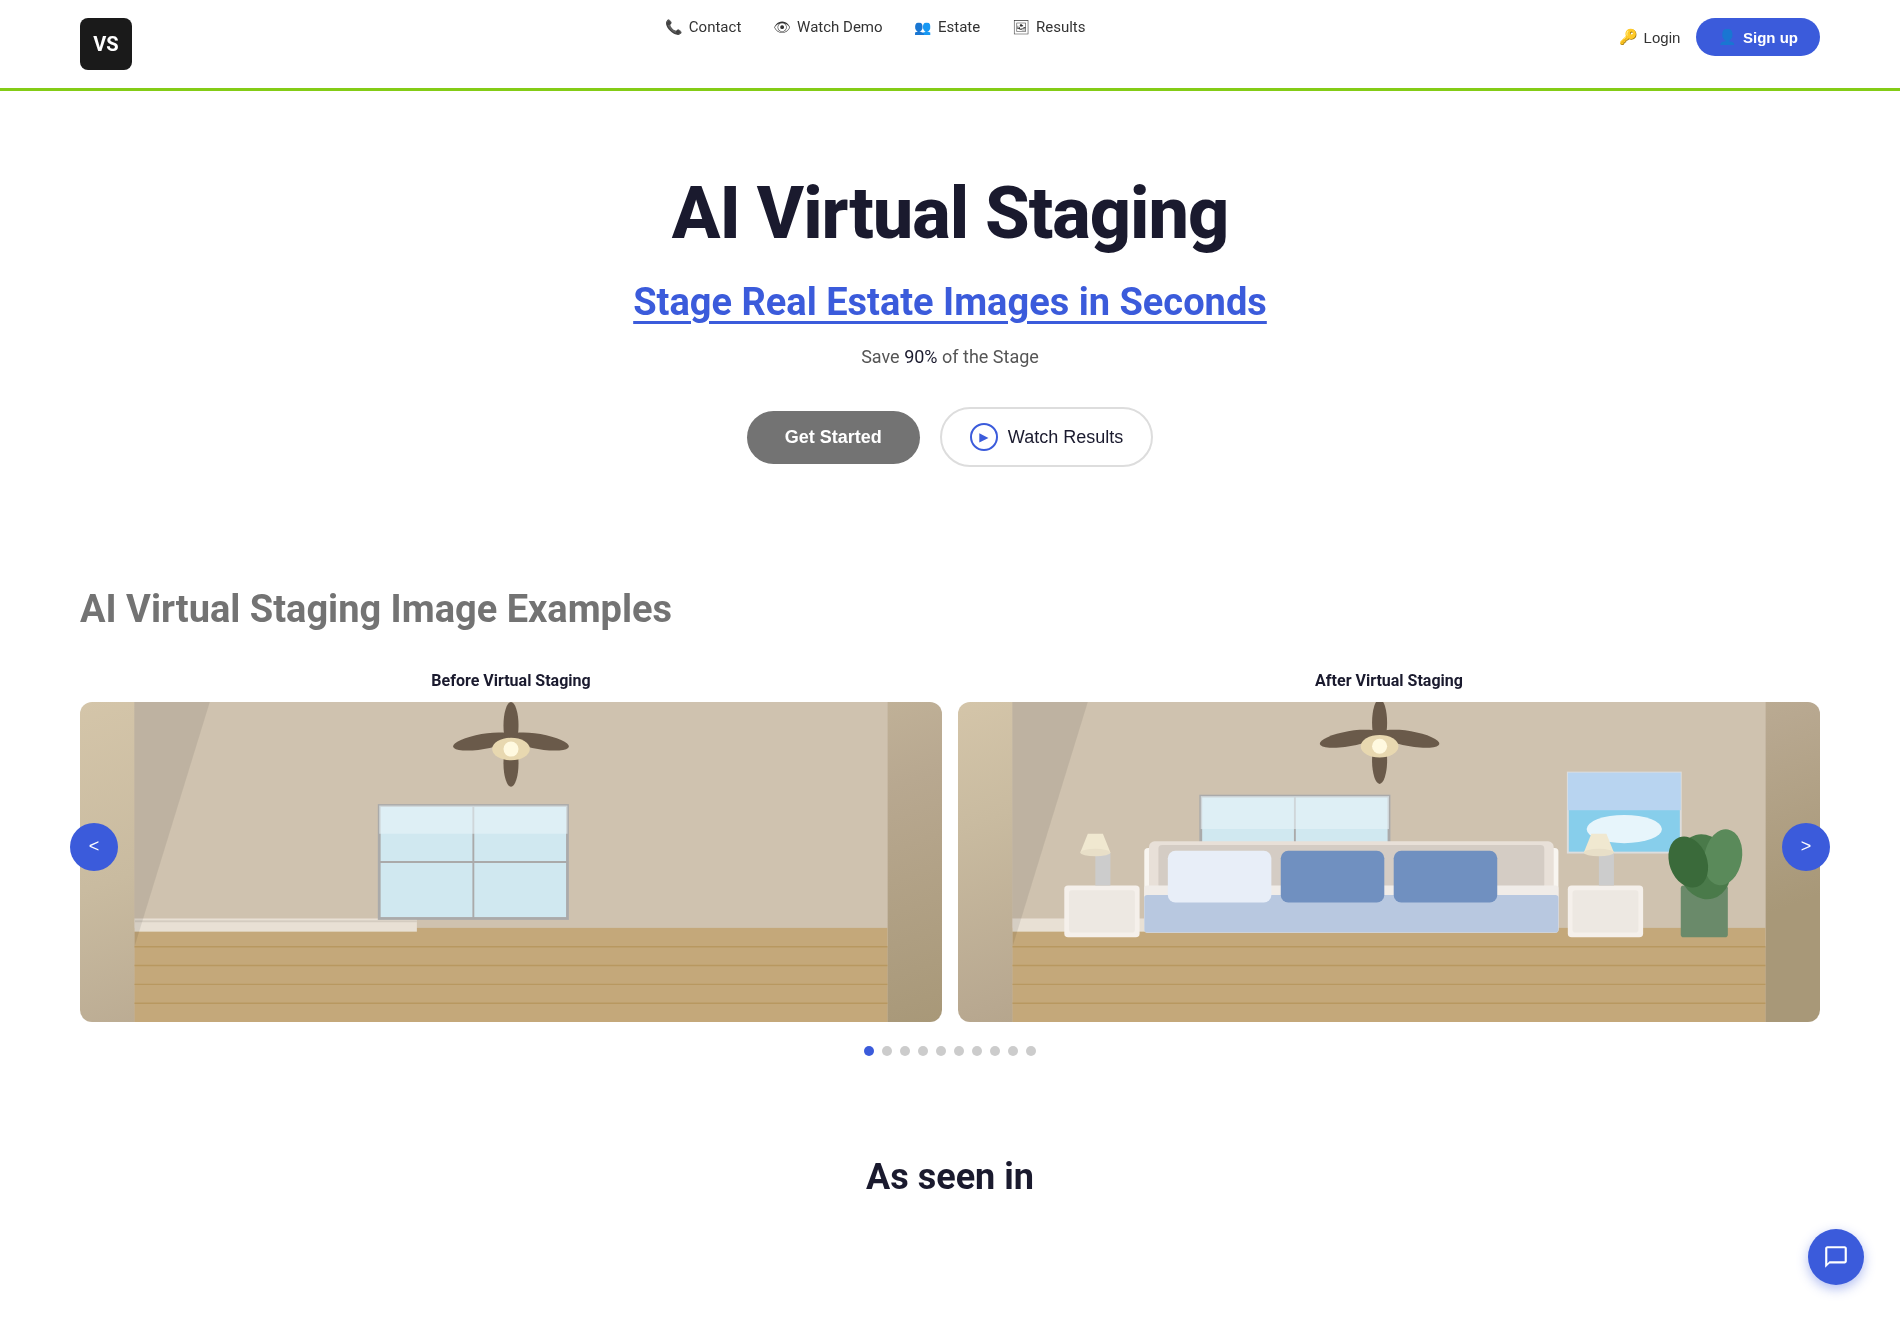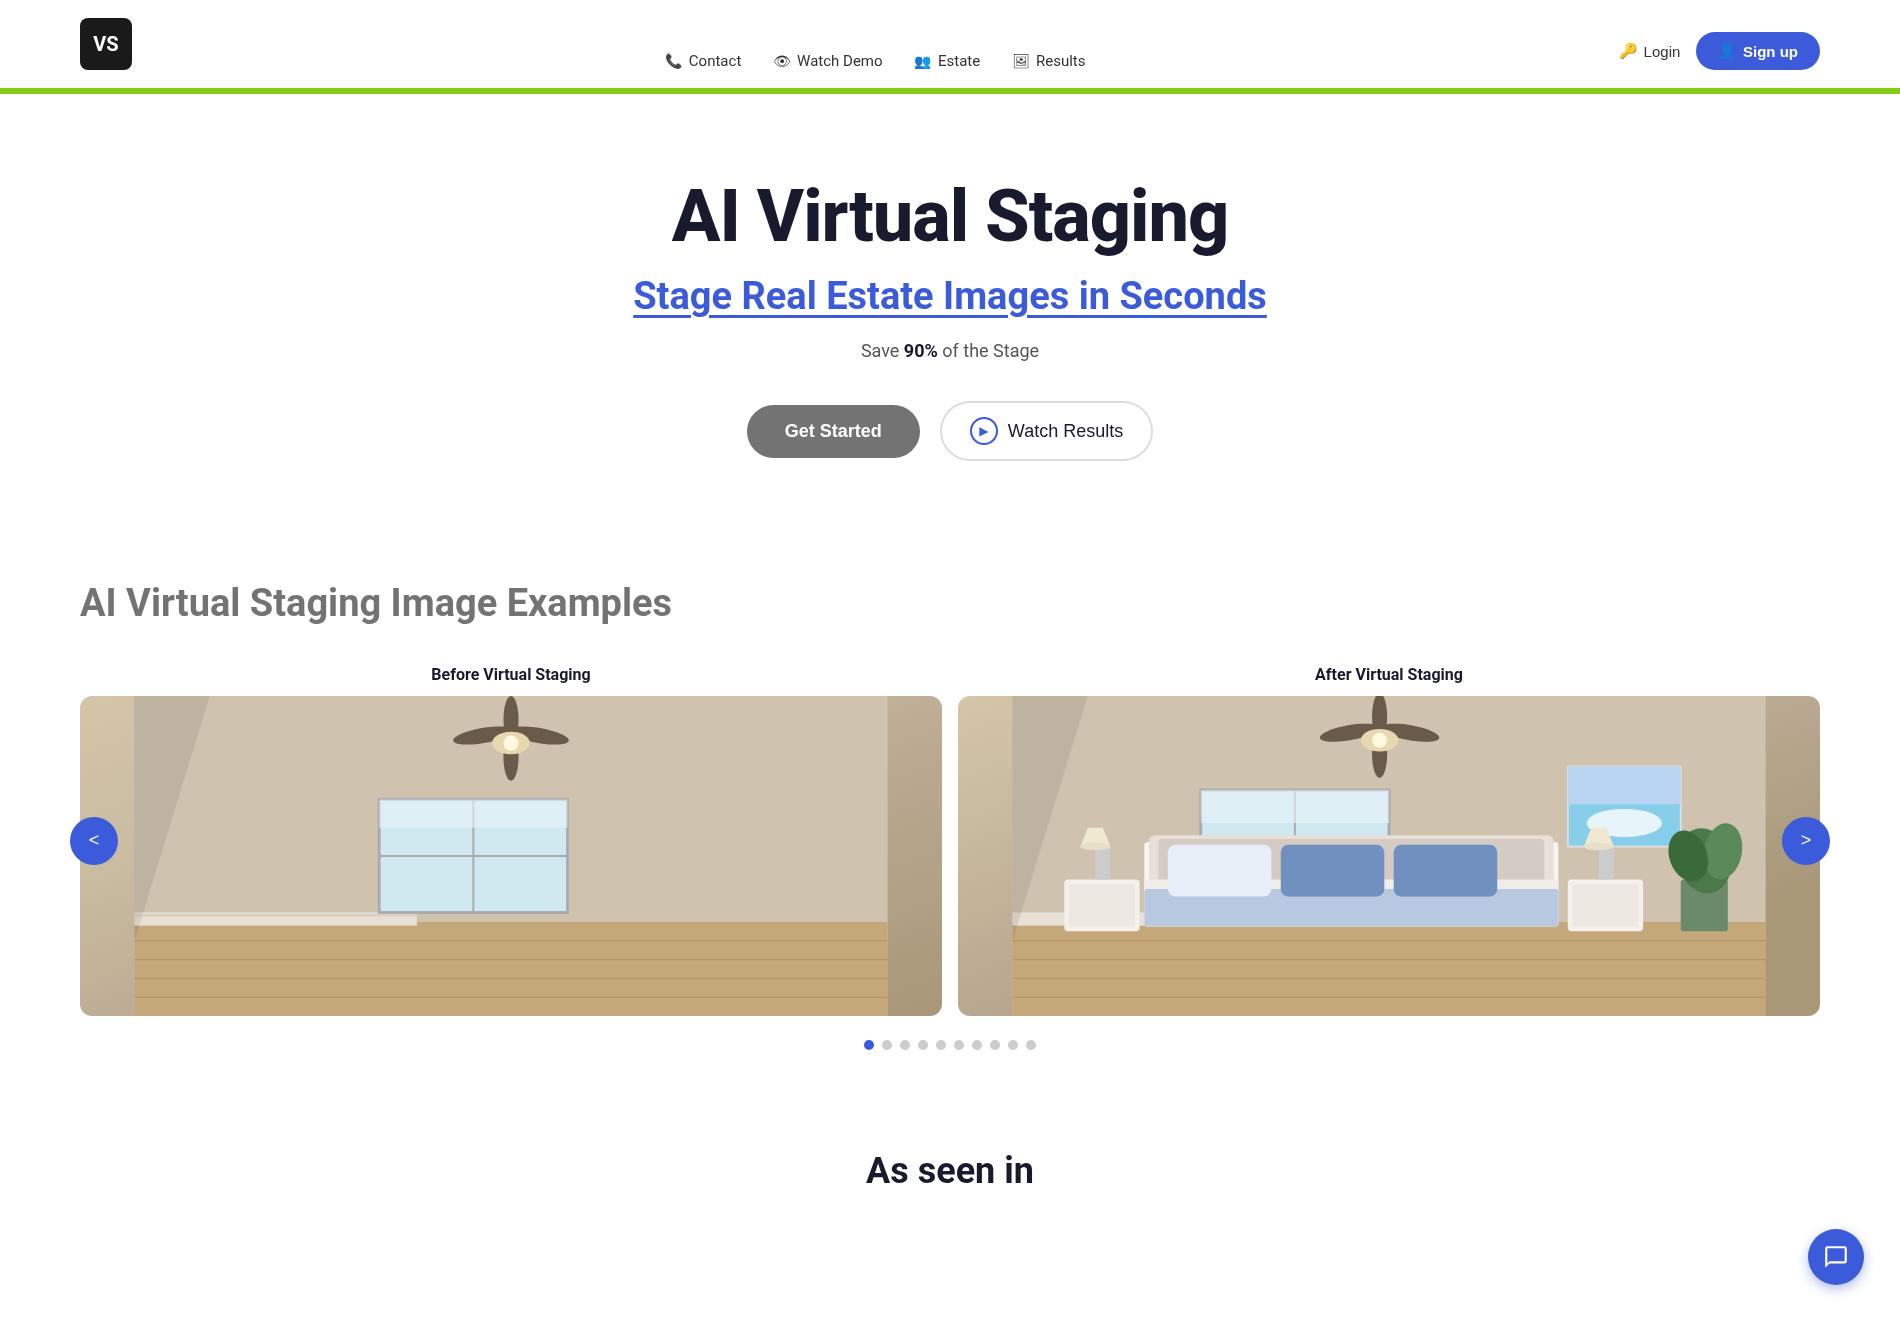--- a/index.html
+++ b/index.html
@@ -12,24 +12,24 @@
       font-family: -apple-system, BlinkMacSystemFont, 'Segoe UI', Roboto, sans-serif;
       background: #ffffff;
       color: #1a1a2e;
       width: 1900px;
       min-height: 1321px;
     }
 
     
     .navbar {
       display: flex;
-      align-items: flex-end;
+      align-items: flex-start;
       justify-content: space-between;
       padding: 18px 80px;
-      border-bottom: 6px solid #84cc16;
+      border-bottom: 3px solid #84cc16;
     }
 
     .logo-box {
       background: #1a1a1a;
       color: #ffffff;
       font-weight: 700;
       font-size: 20px;
       width: 52px;
       height: 52px;
       display: flex;
@@ -92,41 +92,41 @@
     
     .hero {
       text-align: center;
       padding: 80px 20px 60px;
     }
 
     .hero-title {
       font-size: 72px;
       font-weight: 800;
       color: #1a1a2e;
-      margin-bottom: 15px;
+      margin-bottom: 24px;
       letter-spacing: -1px;
     }
 
     .hero-subtitle {
       font-size: 38px;
       font-weight: 700;
       color: #3b5bdb;
       text-decoration: underline;
       text-underline-offset: 6px;
       margin-bottom: 22px;
     }
 
     .hero-desc {
       font-size: 18px;
       color: #555;
       margin-bottom: 40px;
     }
 
     .hero-desc strong {
-      font-weight: 700;
+      font-weight: 400;
       color: #1a1a2e;
     }
 
     .hero-buttons {
       display: flex;
       align-items: center;
       justify-content: center;
       gap: 20px;
     }
 

